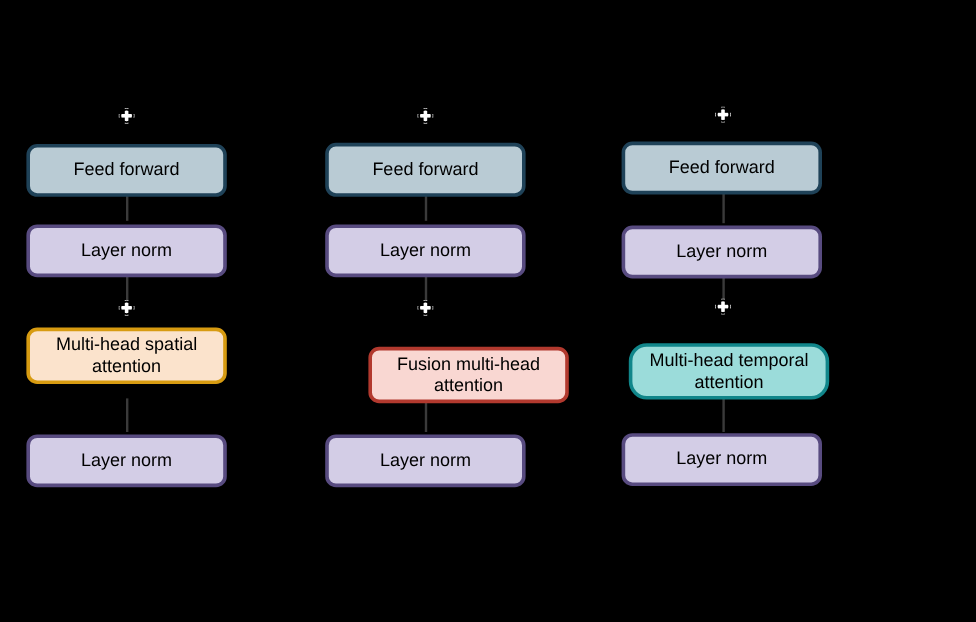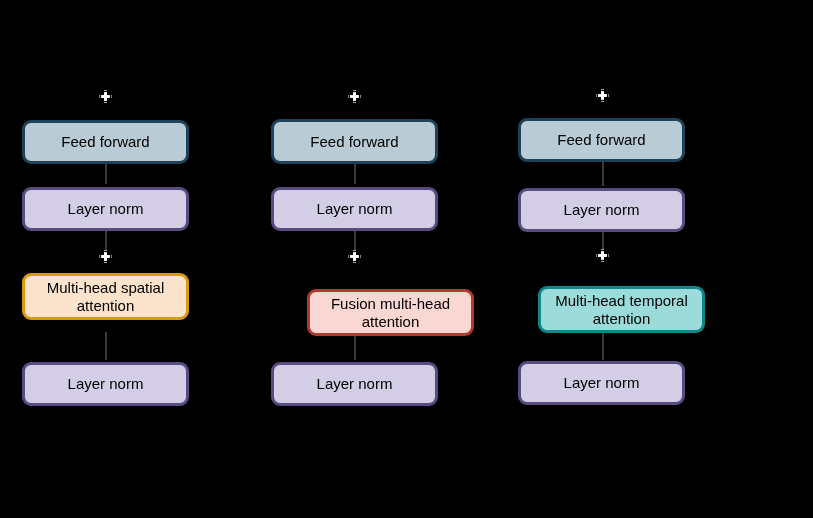--- a/index.html
+++ b/index.html
@@ -146,20 +146,20 @@
   <div class="move-handle" style="left:595px; top:248px;">
     <svg width="15" height="15" viewBox="0 0 15 15">
       <g fill="#FFFFFF">
         <rect x="6" y="1" width="3" height="13"></rect>
         <rect x="1" y="6" width="13" height="3"></rect>
       </g>
       <circle cx="7.5" cy="7.5" r="5.3" fill="none" stroke="#000000" stroke-width="1.6"></circle>
     </svg>
   </div>
 
-  <div class="node node-temporal" style="left:538px; top:286px; width:167px; height:47px;">Multi-head temporal
+  <div class="node node-temporal" style="left:524px; top:286px; width:167px; height:47px;border-radius:15px;">Multi-head temporal
 attention</div>
 
   <div class="node node-ln" style="left:518px; top:361px; width:167px; height:44px;">Layer norm</div>
 
 
 
 </div>
 
 </body></html>

